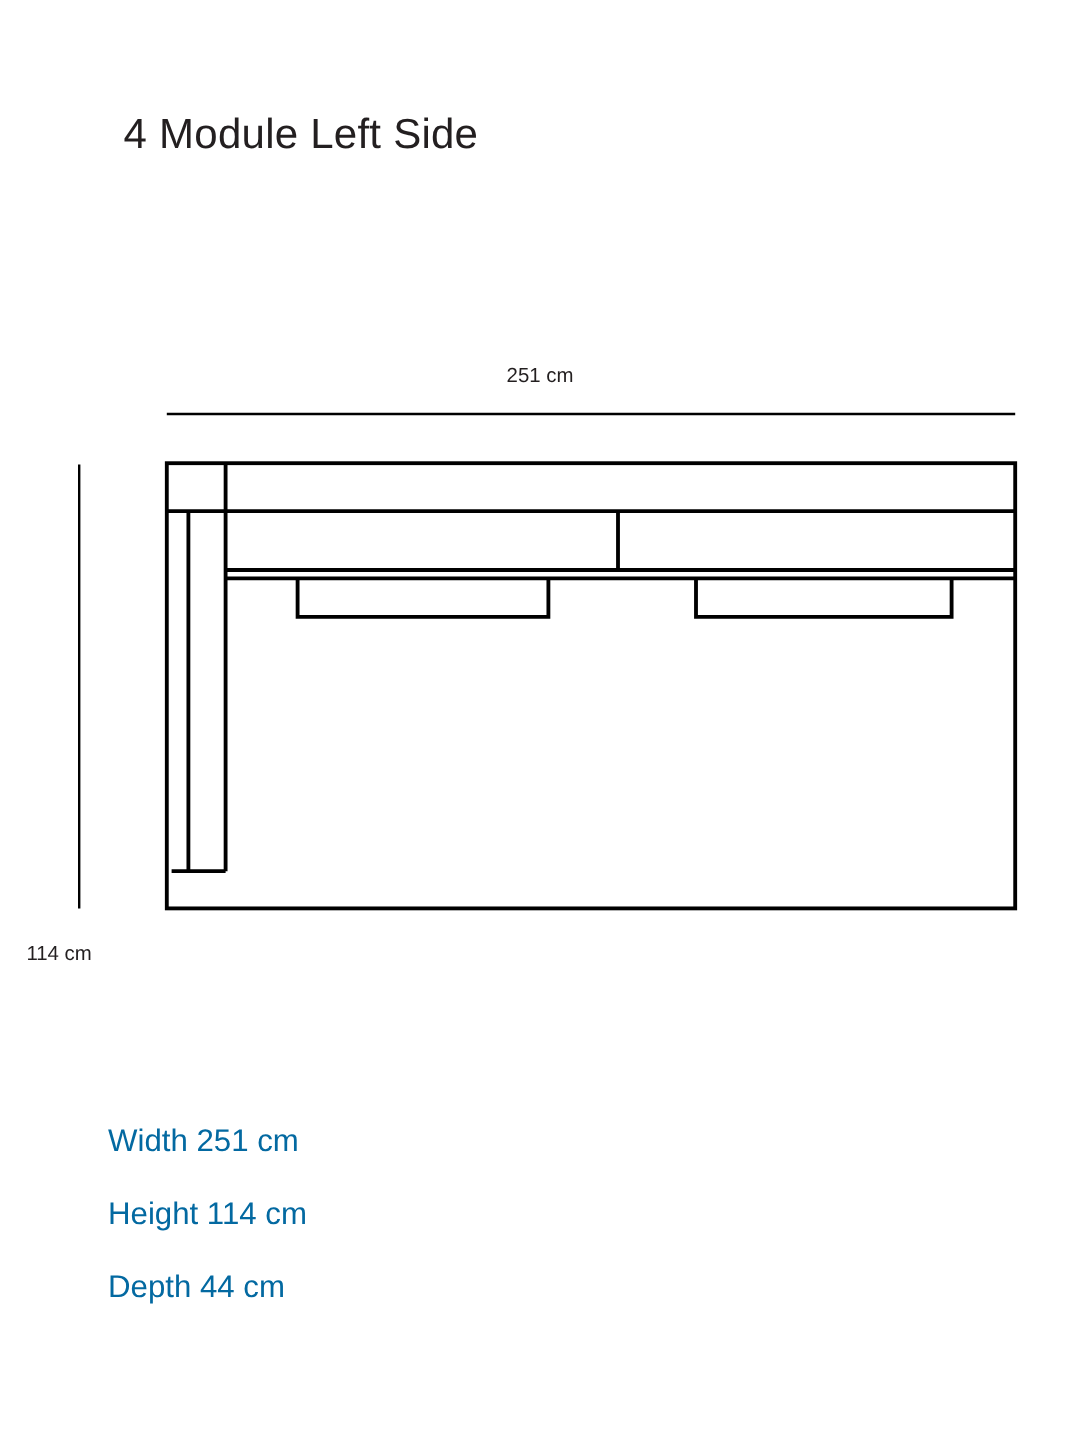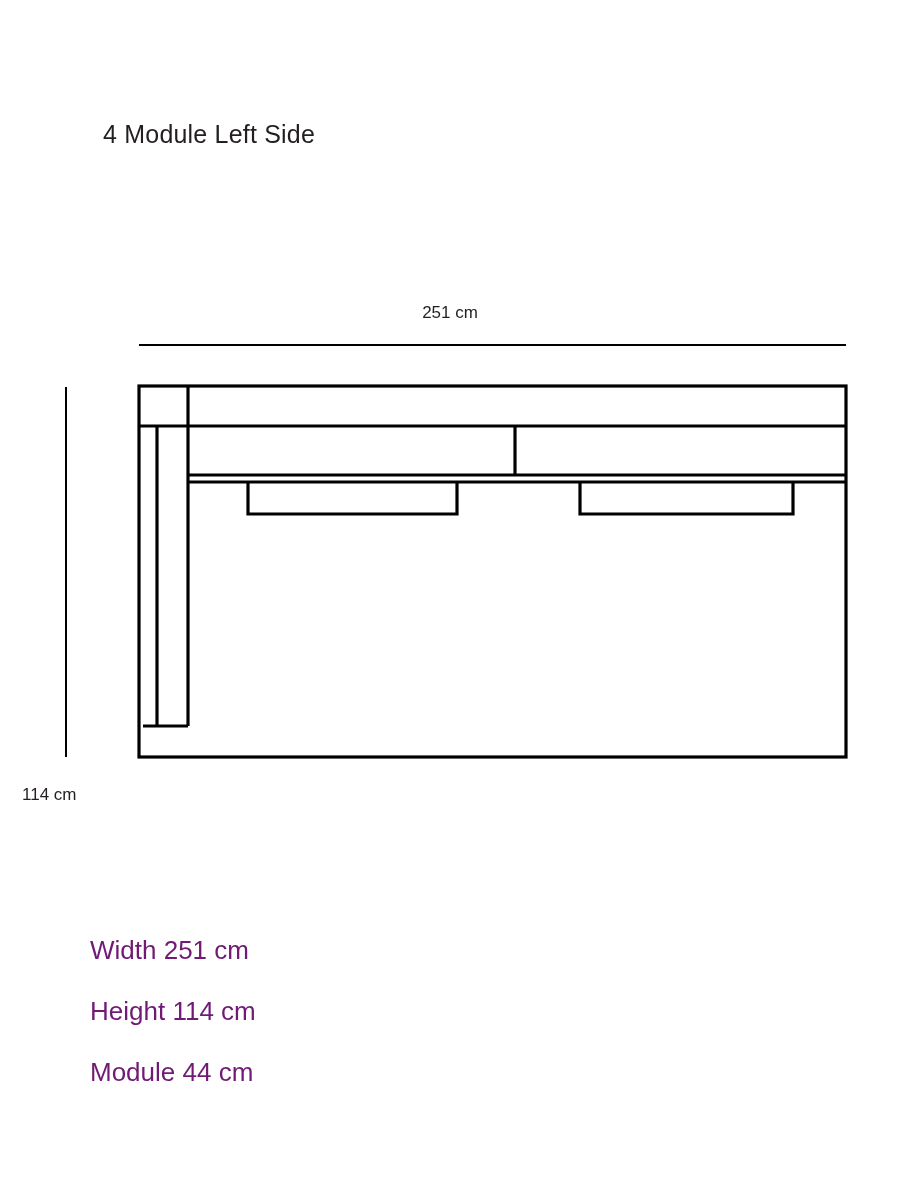--- a/index.html
+++ b/index.html
@@ -13,26 +13,25 @@
     position: relative;
     font-family: "Liberation Sans", sans-serif;
     color: #1c1c1c;
     overflow: hidden;
   }
 
   .page-title {
     position: absolute;
     left: 103px;
     top: 92px;
-    font-size: 25px;
+    font-size: 35px;
     font-weight: 400;
     letter-spacing: 0.2px;
     color: #231f20;
     white-space: nowrap;
-    margin-top: 28px;
   }
 
   
   #diagram {
     position: absolute;
     left: 0;
     top: 260px;
     width: 900px;
     height: 560px;
   }
@@ -63,21 +62,21 @@
     flex-direction: row;
   }
   .spec-col {
     display: flex;
     flex-direction: column;
   }
   .spec-col.left { width: 380px; }
   .spec-row {
     font-size: 26px;
     line-height: 61px;
-    color: #701a75;
+    color: #0369a1;
     white-space: nowrap;
   }
   .spec-row .sp-label { }
   .spec-row .sp-value { }
 </style>
 </head>
 <body>
 
 <div class="page-title">4 Module Left Side</div>
 
@@ -117,17 +116,17 @@
   <div class="spec-col left">
     <div class="spec-row">
       <span class="sp-label">Width </span>
       <span class="sp-value">251 cm</span>
     </div>
     <div class="spec-row">
       <span class="sp-label">Height </span>
       <span class="sp-value">114 cm</span>
     </div>
     <div class="spec-row">
-      <span class="sp-label">Module </span>
+      <span class="sp-label">Depth </span>
       <span class="sp-value">44 cm</span>
     </div>
   </div>
 </div>
 
 </body></html>

